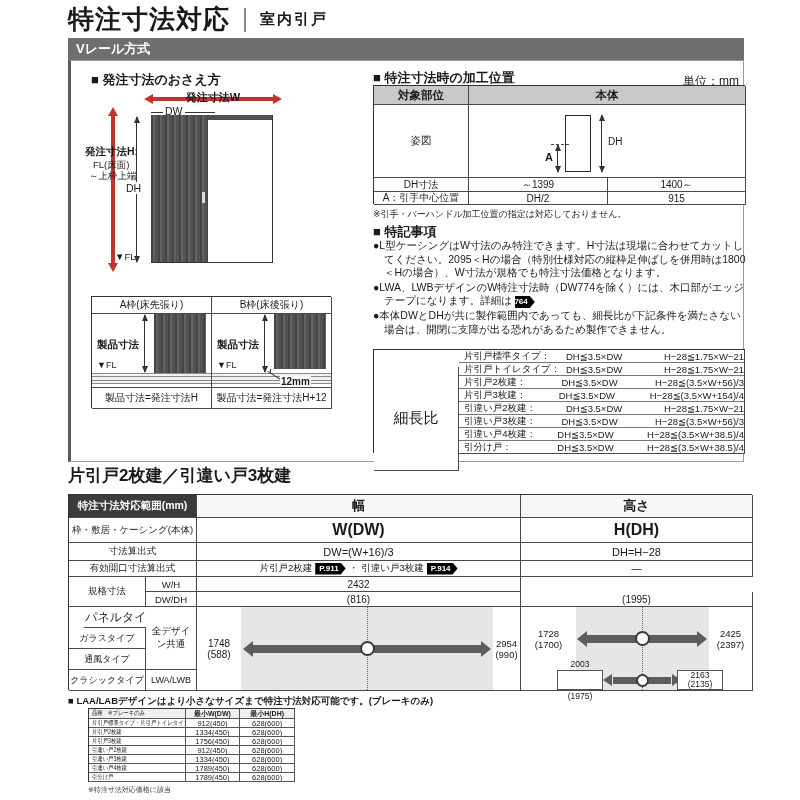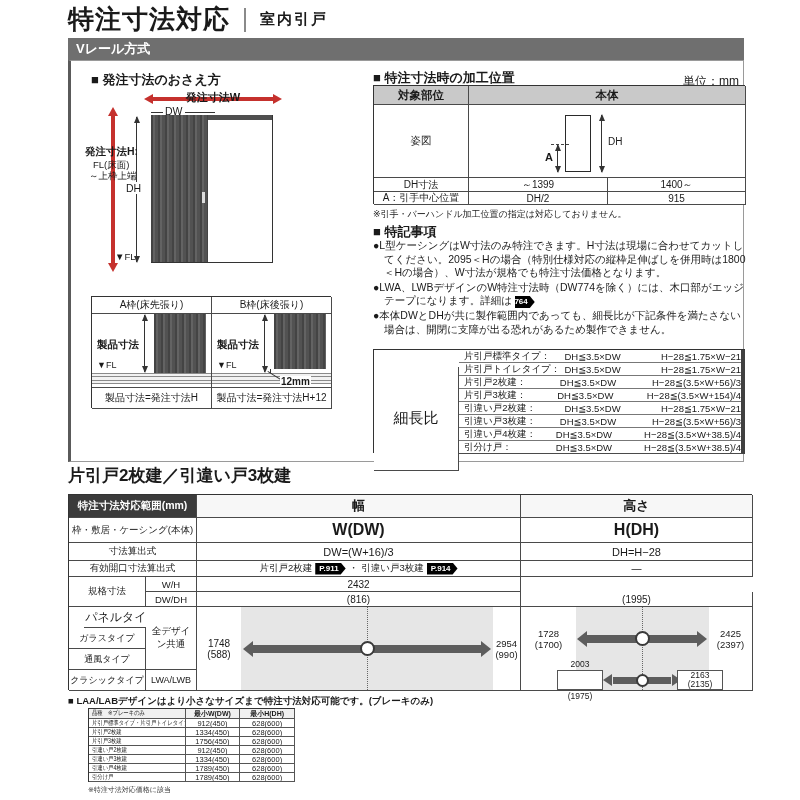--- a/index.html
+++ b/index.html
@@ -169,21 +169,21 @@
 
     <div class="abs h13" style="left:302px;top:162px;">■ 特記事項</div>
     <div class="bullets" style="left:302px;top:178px;width:374px;">
       <div class="bullet">●L型ケーシングはW寸法のみ特注できます。H寸法は現場に合わせてカットしてください。2095＜Hの場合（特別仕様対応の縦枠足伸ばしを併用時は1800＜Hの場合）、W寸法が規格でも特注寸法価格となります。</div>
       <div class="bullet"><span>●LWA、LWBデザインのW特注寸法時（DW774を除く）には、木口部がエッジテープになります。詳細は</span> <span class="badge">P.764</span></div>
       <div class="bullet">●本体DWとDHが共に製作範囲内であっても、細長比が下記条件を満たさない場合は、開閉に支障が出る恐れがあるため製作できません。</div>
     </div>
 
     <div class="tbl" style="left:302px;top:288px;width:372px;height:104px;">
       <div class="cell" style="left:0;top:17px;width:85px;height:104px;font-size:15px;">細長比</div>
-      <div class="abs" style="left:85px;top:0;width:286px;height:104px;border-right:4px solid #404040;border-bottom:1px solid #4a4a4a;box-sizing:border-box;">
+      <div class="abs" style="left:85px;top:0;width:286px;height:104px;border-right:1px solid #404040;border-bottom:1px solid #4a4a4a;box-sizing:border-box;">
         <div class="srow">
             <span class="st">片引戸標準タイプ：</span>
             <span class="sf1">DH≦3.5×DW</span>
             <span>H−28≦1.75×W−21</span>
           </div>
         <div class="srow">
             <span class="st">片引戸トイレタイプ：</span>
             <span class="sf1">DH≦3.5×DW</span>
             <span>H−28≦1.75×W−21</span>
           </div>

